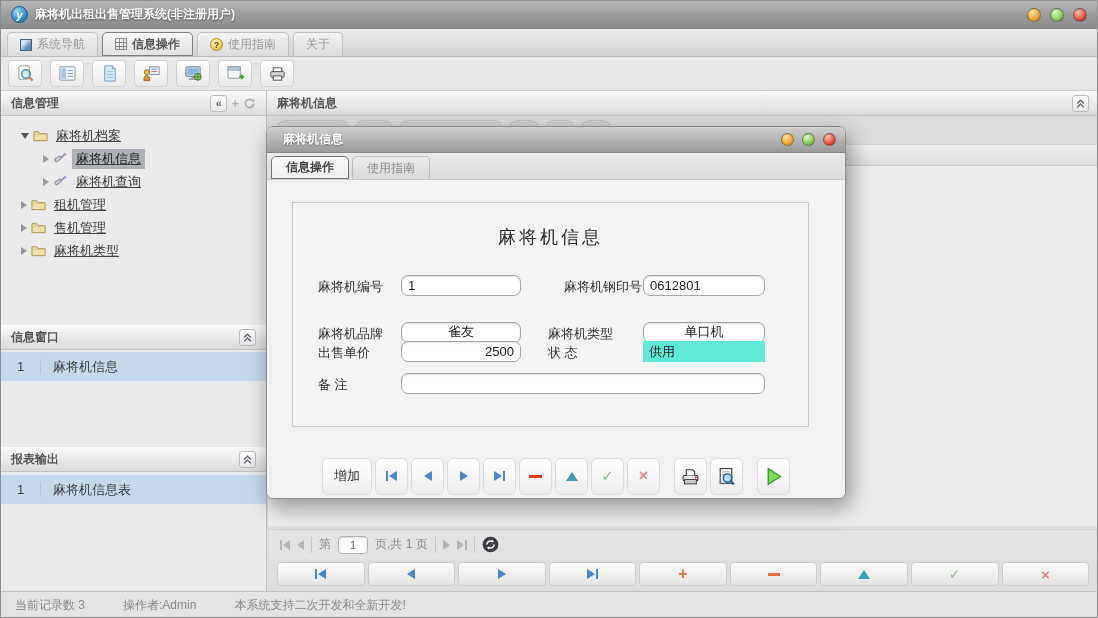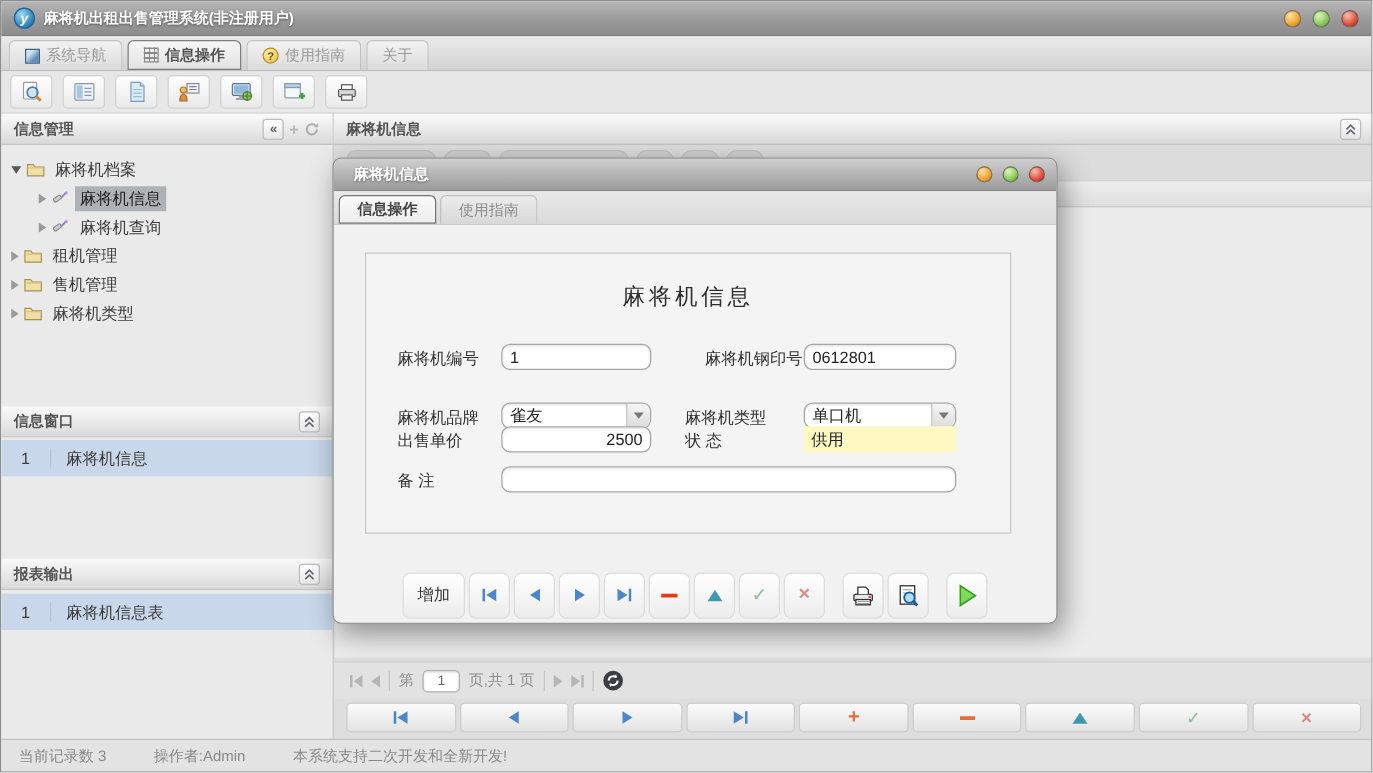--- a/index.html
+++ b/index.html
@@ -58,21 +58,21 @@
 
   .panel-hd { height:25px; background:linear-gradient(#fafafa,#dadada); border-bottom:1px solid #c3c3c3;
     display:flex; align-items:center; padding:0 10px; font-weight:bold; color:#555; }
   .hd-tools { margin-left:auto; display:flex; align-items:center; gap:4px; }
   .sq-btn { width:17px; height:17px; border:1px solid #bdbdbd; border-radius:3px;
     background:linear-gradient(#fff,#e6e6e6); display:flex; align-items:center; justify-content:center;
     color:#666; font-size:11px; }
   .ghost-glyph { color:#b5b5b5; font-size:13px; font-weight:bold; line-height:1; }
 
   
-  .tree { position:absolute; left:0; top:25px; width:100%; height:209px; background:#eaeaea; padding:8px 0 0 8px; }
+  .tree { position:absolute; left:0; top:25px; width:100%; height:209px; background:#eaeaea; padding:8px 0 0 20px;text-decoration:underline; }
   .titem { height:23px; display:flex; align-items:center; gap:4px; color:#3d3d3d; font-size:13px; }
   .titem .lbl { padding:1px 4px; }
   .titem.sel .lbl { background:#aeb2b6; color:#222; }
   .indent1 { padding-left:22px; }
   .exp { width:0; height:0; }
   .exp.right { border-top:4px solid transparent; border-bottom:4px solid transparent; border-left:6px solid #9a9a9a; }
   .exp.down  { border-left:4px solid transparent; border-right:4px solid transparent; border-top:6px solid #555; }
   .ticon svg { width:15px; height:13px; display:block; }
 
   .sec2-hd { position:absolute; top:234px; width:100%; }
@@ -135,27 +135,27 @@
   .fieldset { position:absolute; left:25px; top:22px; width:517px; height:225px;
     background:#f4f4f4; border:1px solid #c8c8c8; }
   .form-title { position:absolute; top:22px; width:100%; text-align:center; font-size:18px;
     color:#2e2e2e; letter-spacing:3px; }
   .frow { position:absolute; left:0; width:100%; height:22px; }
   .flabel { position:absolute; font-size:13px; color:#333; top:3px; }
   .txt { position:absolute; height:21px; border:1px solid #a6a6a6; border-radius:7px; background:#fff;
     font-size:13px; color:#222; padding:0 6px; box-shadow:inset 0 1px 2px rgba(0,0,0,.12); outline:none; }
   .txt.num { text-align:right; }
   .combo { position:absolute; height:21px; border:1px solid #a6a6a6; border-radius:7px; background:#fff;
-    display:flex; align-items:center; box-shadow:inset 0 1px 2px rgba(0,0,0,.12); overflow:hidden; }
+    display:flex; align-items:center; box-shadow:inset 0 1px 2px rgba(0,0,0,.12); overflow:hidden;flex-direction:column; }
   .combo .cval { flex:1; padding:0 6px; font-size:13px; color:#222; }
   .combo .carrow { width:19px; height:100%; background:linear-gradient(#f6f6f6,#dcdcdc);
     border-left:1px solid #bdbdbd; display:flex; align-items:center; justify-content:center; }
   .carrow .dn { width:0; height:0; border-left:4px solid transparent; border-right:4px solid transparent;
     border-top:5px solid #777; }
-  .ro-field { position:absolute; height:21px; background:#fef9c3; font-size:13px; color:#222;
+  .ro-field { position:absolute; height:21px; background:#5eead4; font-size:13px; color:#222;
     display:flex; align-items:center; padding:0 6px; }
 
   .dlg-btnbar { position:absolute; left:0; top:272px; width:100%; height:48px;
     display:flex; align-items:center; padding-left:55px; gap:3px; }
   .dbtn { width:33px; height:37px; border:1px solid #dcdcdc; border-radius:6px;
     background:linear-gradient(#ffffff,#ececec); display:flex; align-items:center; justify-content:center; gap:1px; }
   .dbtn.wide { width:50px; font-size:13px; color:#333; }
   .dbtn .minus { width:13px; height:3px; background:#e23c1a; }
   .dbtn .check { color:#8fc08f; font-size:15px; font-weight:bold; }
   .dbtn .xx { color:#e08a8a; font-size:16px; font-weight:bold; }

